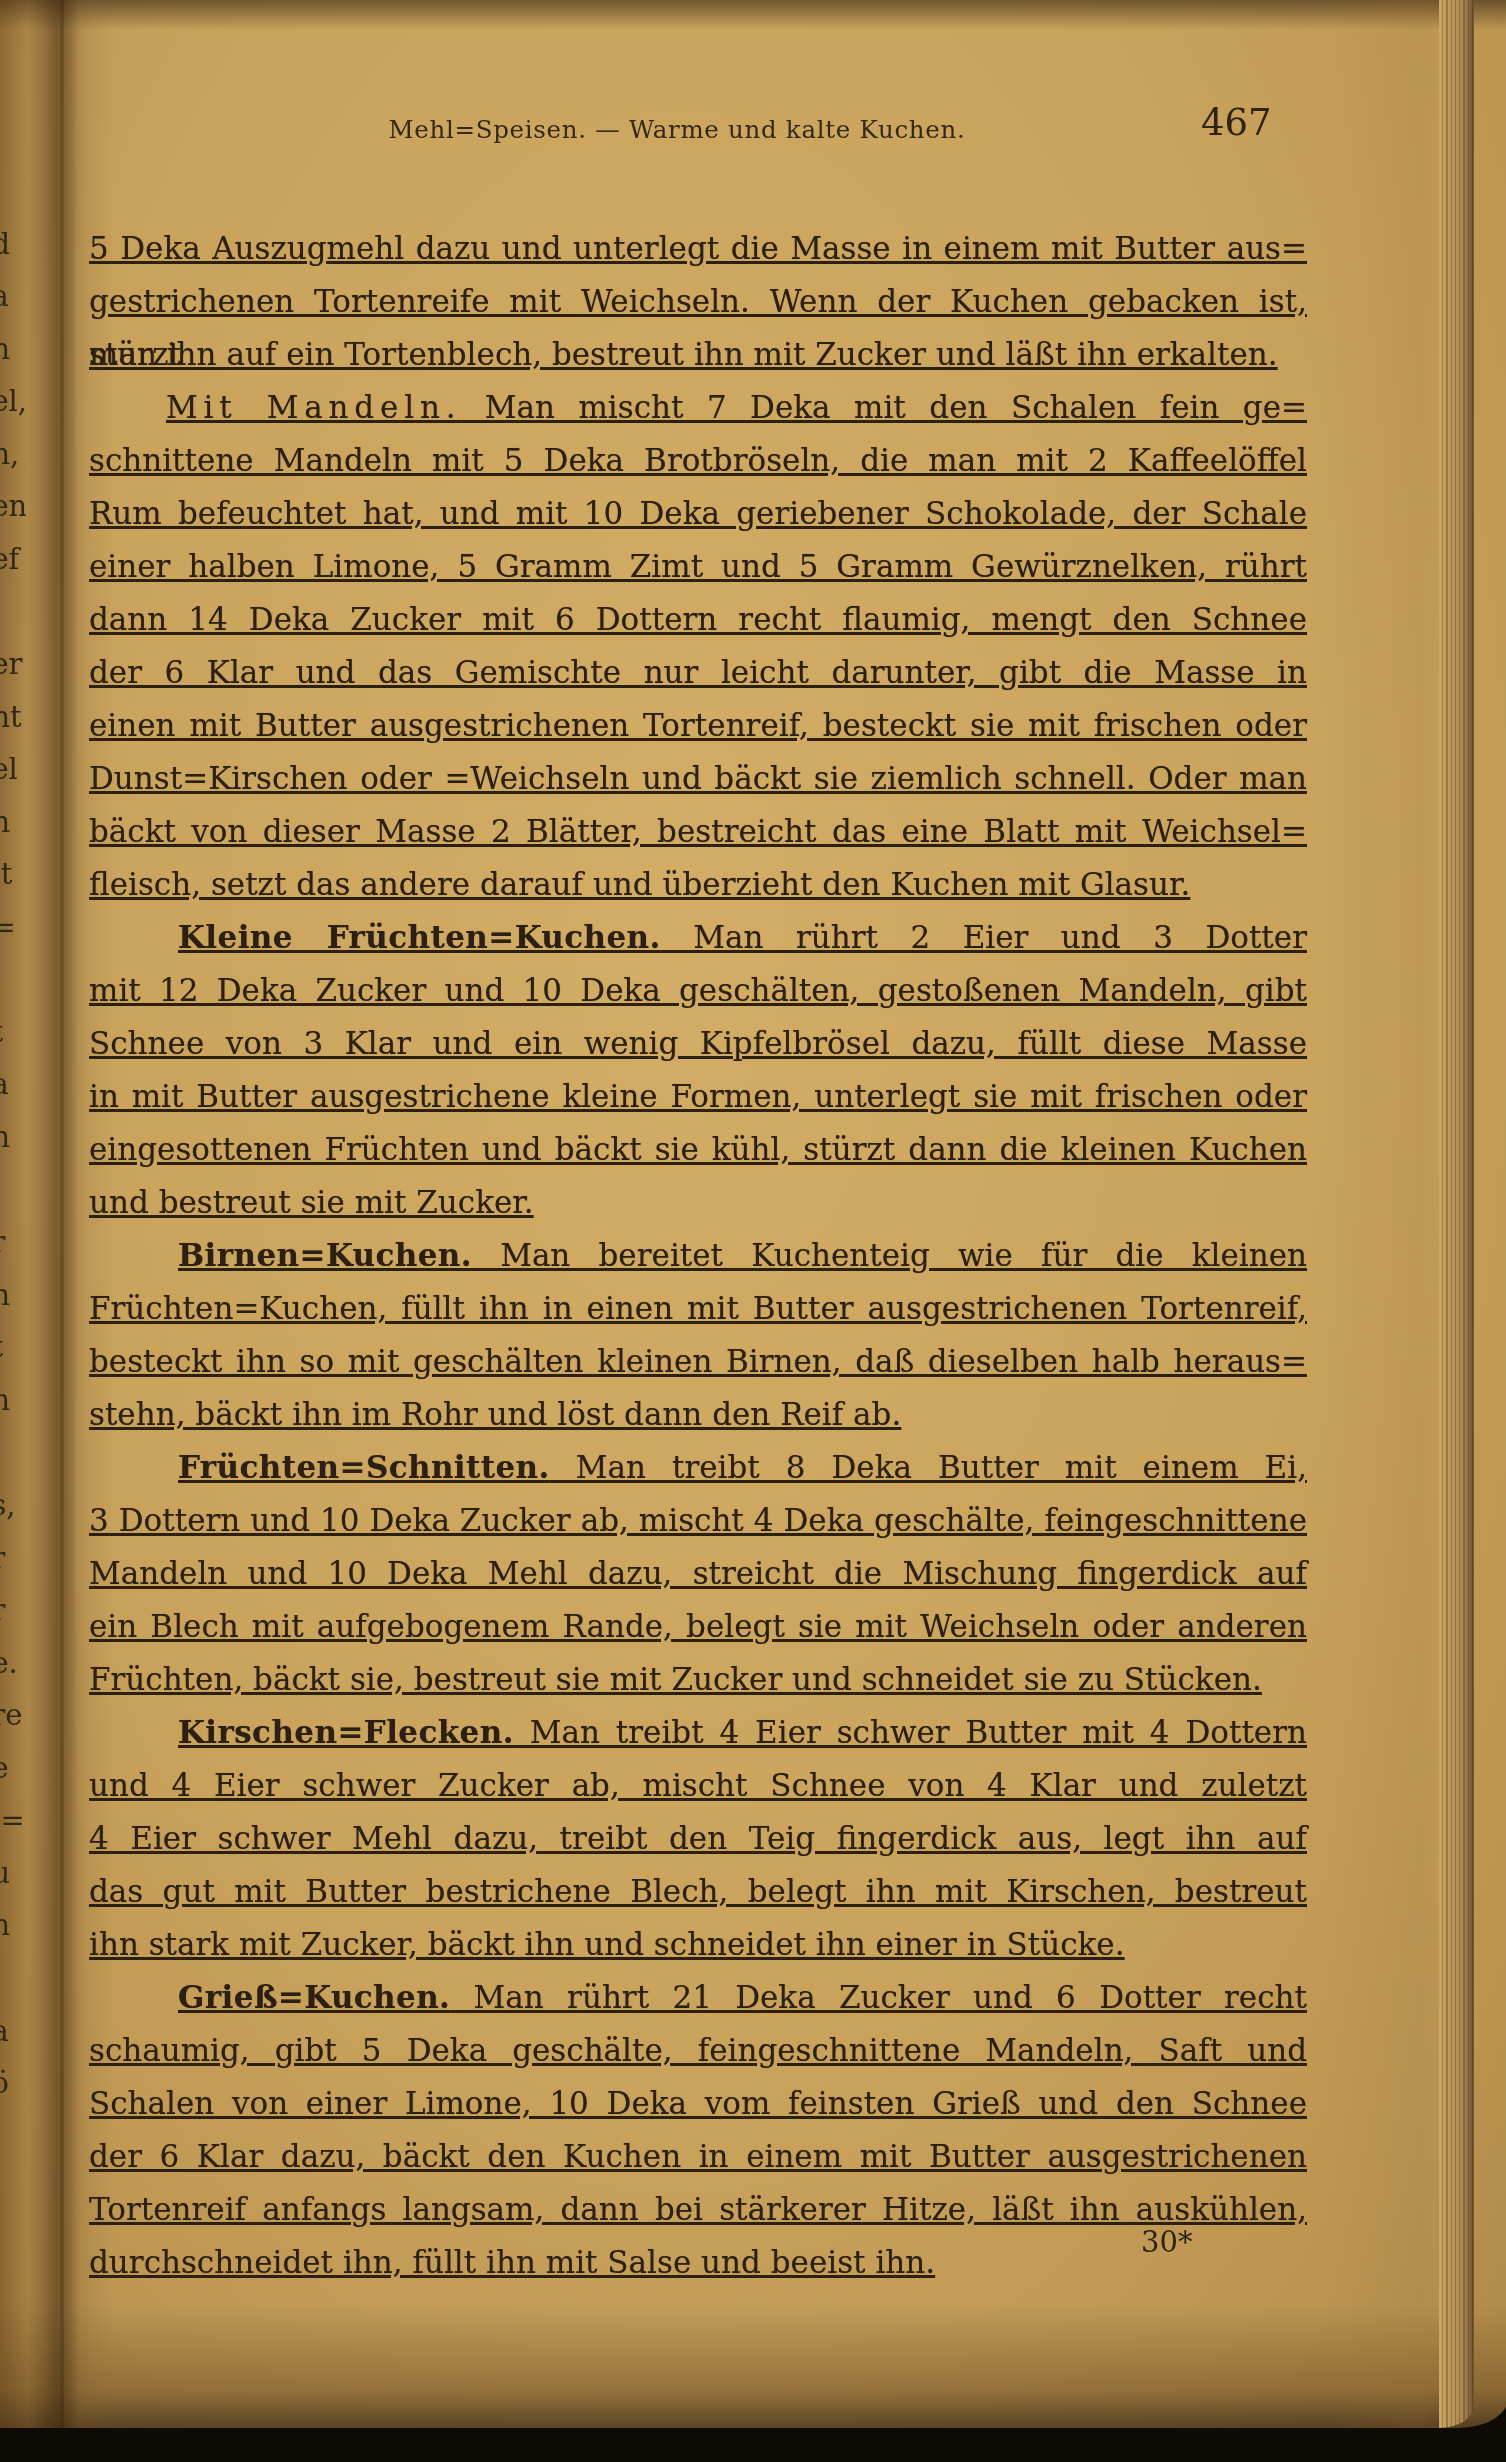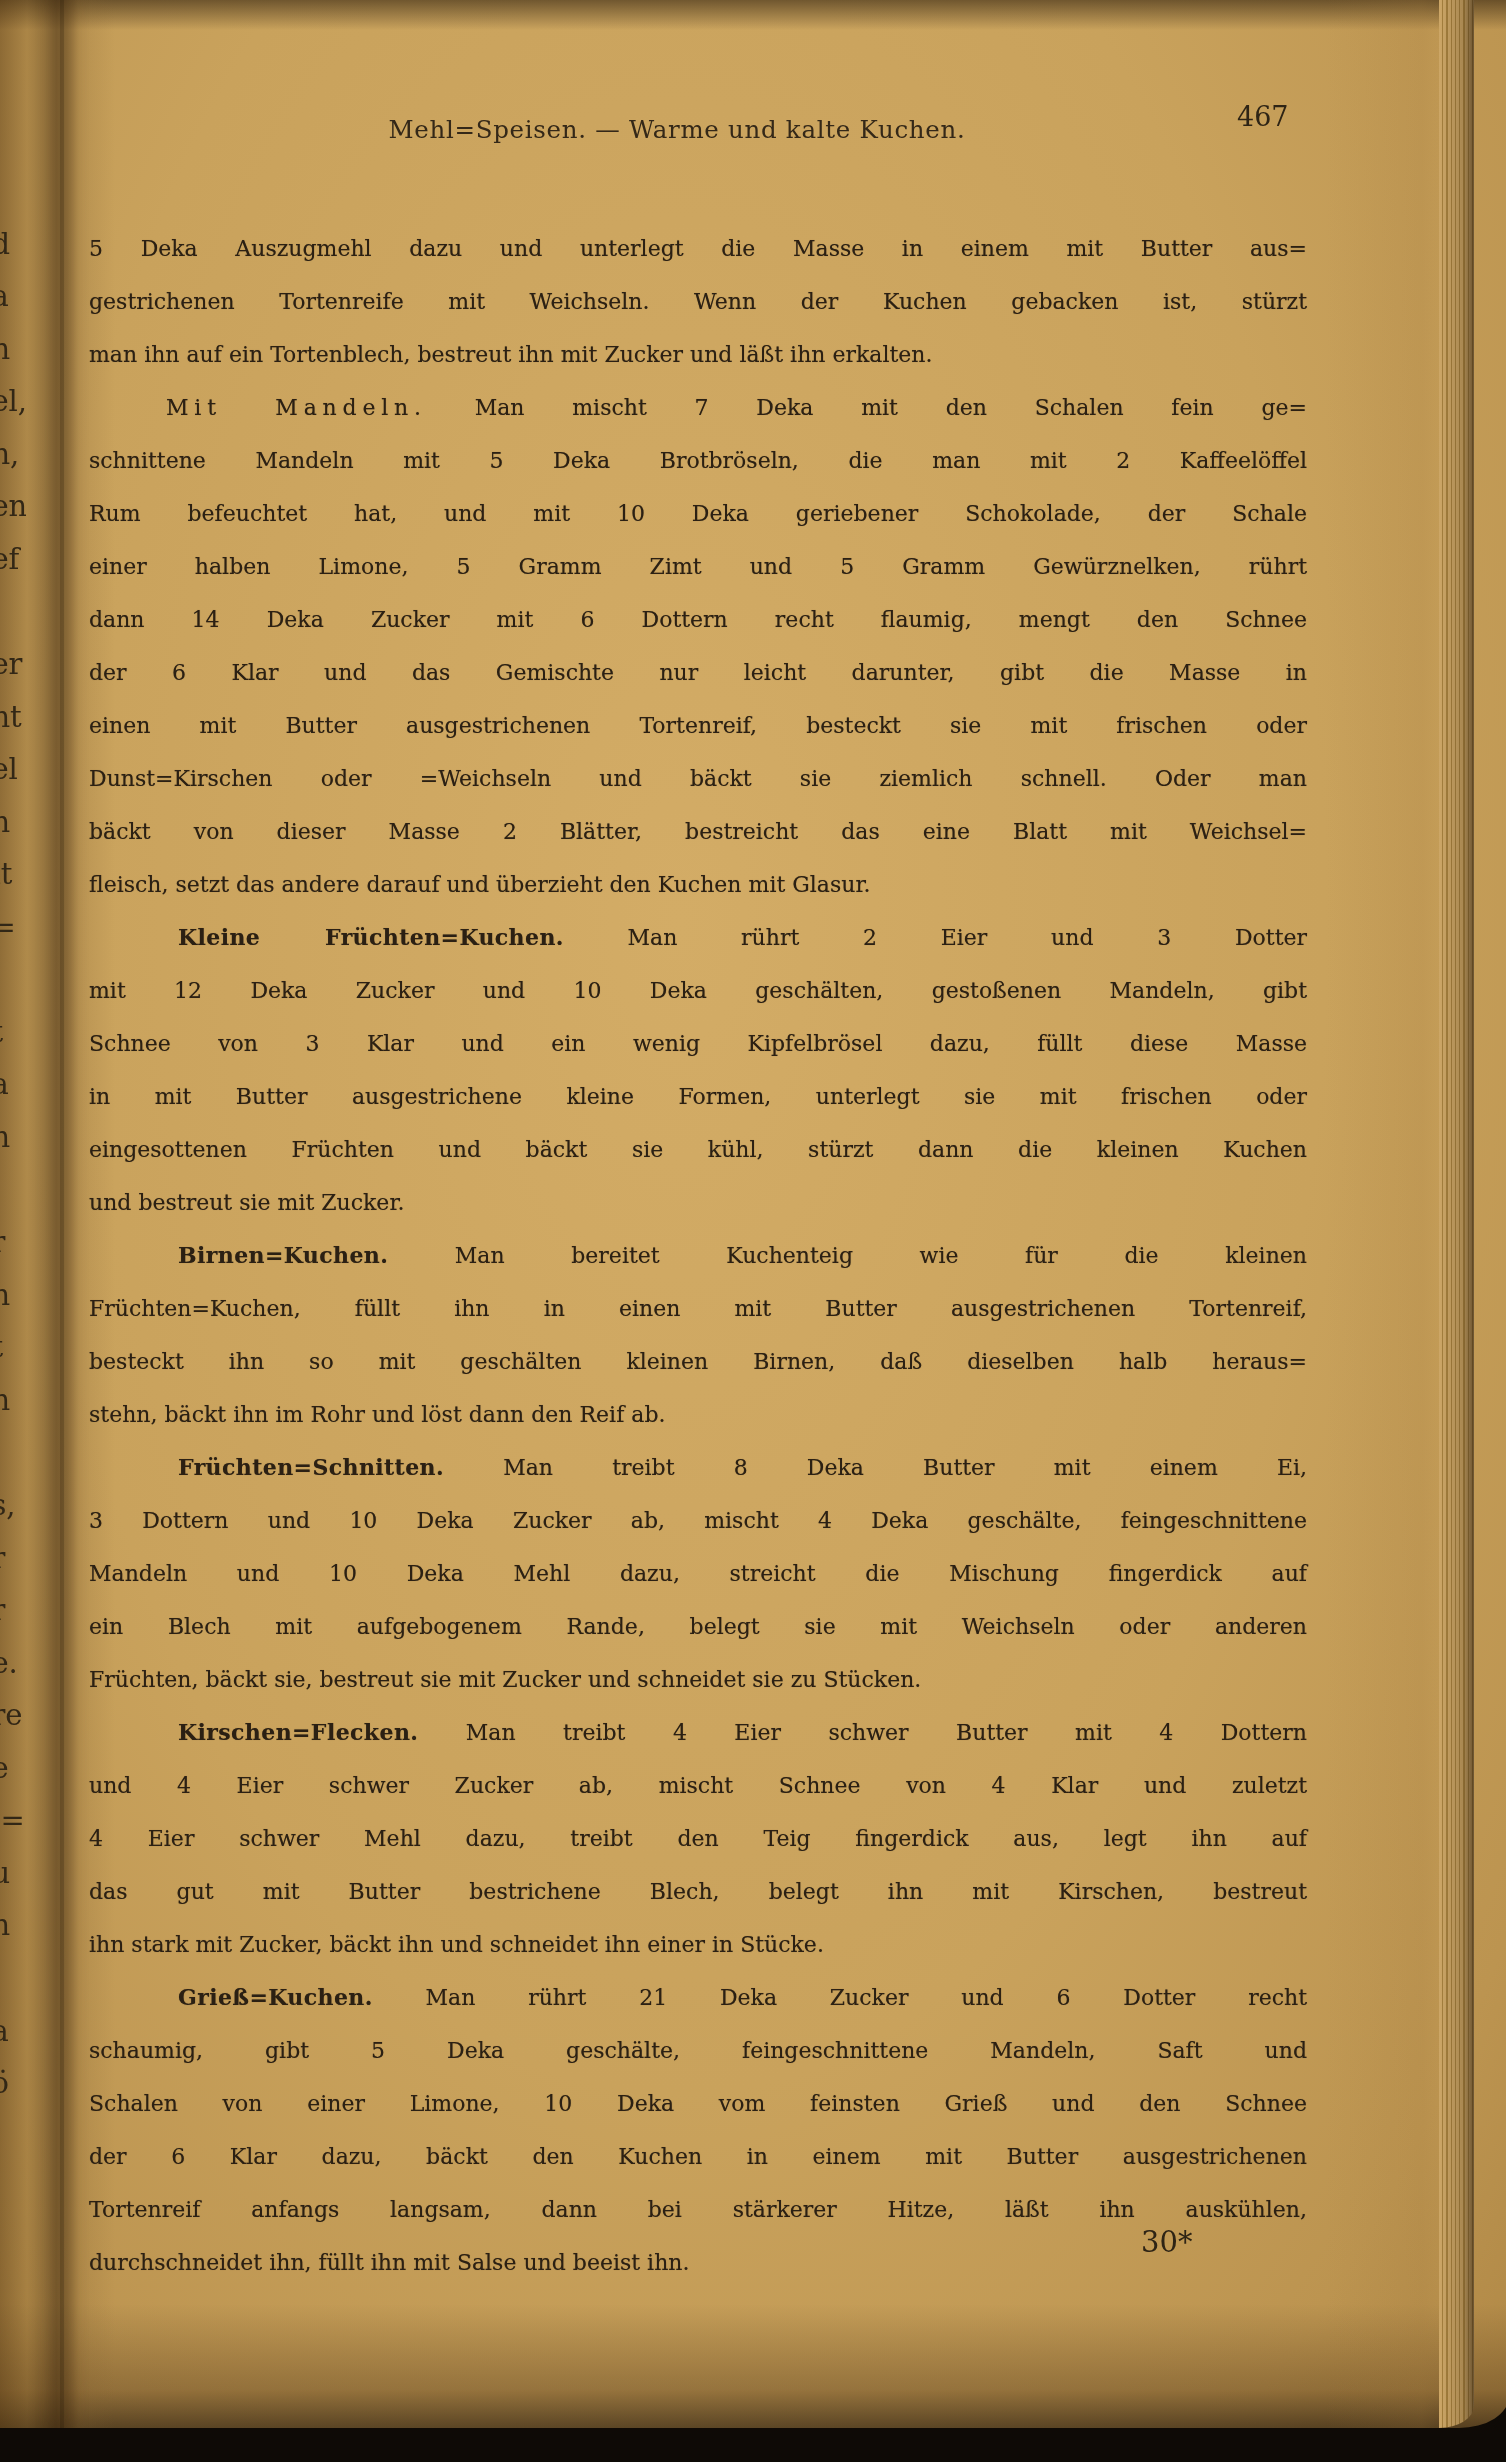--- a/index.html
+++ b/index.html
@@ -33,27 +33,28 @@
       linear-gradient(90deg, rgba(0,0,0,0) 0, rgba(60,40,15,.25) 70%, rgba(30,18,7,.55) 100%),
       repeating-linear-gradient(90deg,#cda767 0 2.9px,#a5803e 2.9px 4.3px);
     border-bottom-right-radius:50px 32px;
   }
   
   .header-title{
     position:absolute;left:0;top:115px;width:1354px;text-align:center;
     font-size:24.5px;letter-spacing:0.7px;color:#342818;
   }
   .page-number{
-    position:absolute;left:1237px;top:101px;
-    font-size:27px;color:#2e2415;
+    position:absolute;left:1201px;top:101px;
+    font-size:37px;color:#2e2415;
   }
   .text-block{
     position:absolute;left:89px;top:222px;width:1218px;
-    font-size:22px;color:#2b2013;
+    font-size:31px;color:#2b2013;
     text-shadow:0 0 0.7px rgba(43,32,19,.45);
+    text-decoration:underline;
   }
   .tline{
     height:53px;line-height:53px;
     text-align:justify;text-align-last:justify;
     white-space:normal;overflow:visible;
   }
   .tline.plast{text-align-last:left;}
   .tline.indent{padding-left:77px;}
   .rhead{font-weight:bold;letter-spacing:0.4px;margin-left:12px;}
   .shead{letter-spacing:5.8px;}

